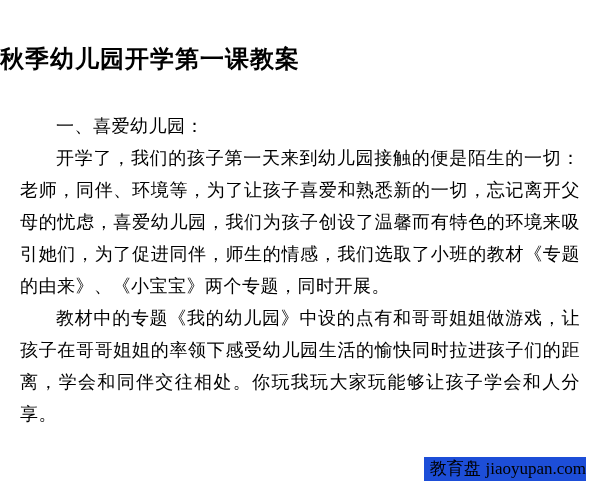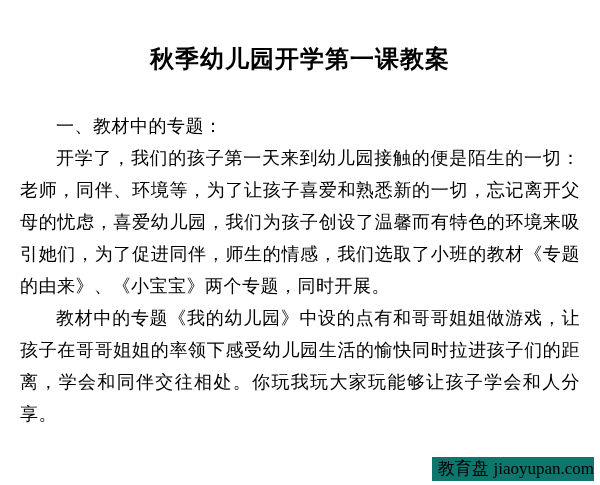--- a/index.html
+++ b/index.html
@@ -13,64 +13,64 @@
     height: 485px;
     background: #ffffff;
     color: #000000;
     font-family: "Liberation Sans", sans-serif;
     overflow: hidden;
     box-sizing: border-box;
   }
   .title {
     margin: 0;
     padding-top: 44px;
-    text-align: center;
+    text-align: left;
     font-size: 24px;
     line-height: 30px;
     font-weight: 700;
     letter-spacing: 1px;
   }
   .doc-body {
     margin-top: 36px;
     padding: 0 20px;
     font-size: 18px;
     line-height: 32px;
     text-align: justify;
     letter-spacing: 0.5px;
   }
   .para {
     margin: 0;
     text-indent: 2em;
   }
   .watermark {
     position: absolute;
-    right: 6px;
+    right: 14px;
     bottom: 4px;
     font-size: 17px;
     line-height: 24px;
     white-space: nowrap;
-    background: #0f766e;
+    background: #1d4ed8;
     padding-left: 6px;
   }
   .wm-cn {
     font-family: "Liberation Sans", sans-serif;
   }
   .wm-url {
     font-family: "Liberation Serif", serif;
   }
 </style>
 </head>
 <body>
 
 <div class="page">
 
   <h1 class="title">秋季幼儿园开学第一课教案</h1>
 
   <div class="doc-body">
-    <p class="para">一、教材中的专题：</p>
+    <p class="para">一、喜爱幼儿园：</p>
     <p class="para">开学了，我们的孩子第一天来到幼儿园接触的便是陌生的一切：老师，同伴、环境等，为了让孩子喜爱和熟悉新的一切，忘记离开父母的忧虑，喜爱幼儿园，我们为孩子创设了温馨而有特色的环境来吸引她们，为了促进同伴，师生的情感，我们选取了小班的教材《专题的由来》、《小宝宝》两个专题，同时开展。</p>
     <p class="para">教材中的专题《我的幼儿园》中设的点有和哥哥姐姐做游戏，让孩子在哥哥姐姐的率领下感受幼儿园生活的愉快同时拉进孩子们的距离，学会和同伴交往相处。你玩我玩大家玩能够让孩子学会和人分享。</p>
   </div>
 
   <div class="watermark">
     <span class="wm-cn">教育盘</span>
     <span class="wm-url">jiaoyupan.com</span>
   </div>
 
 </div>

